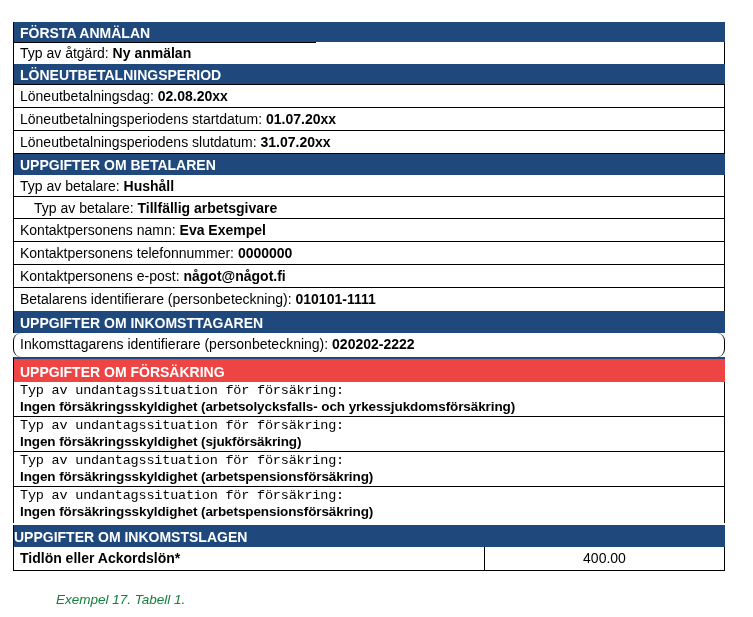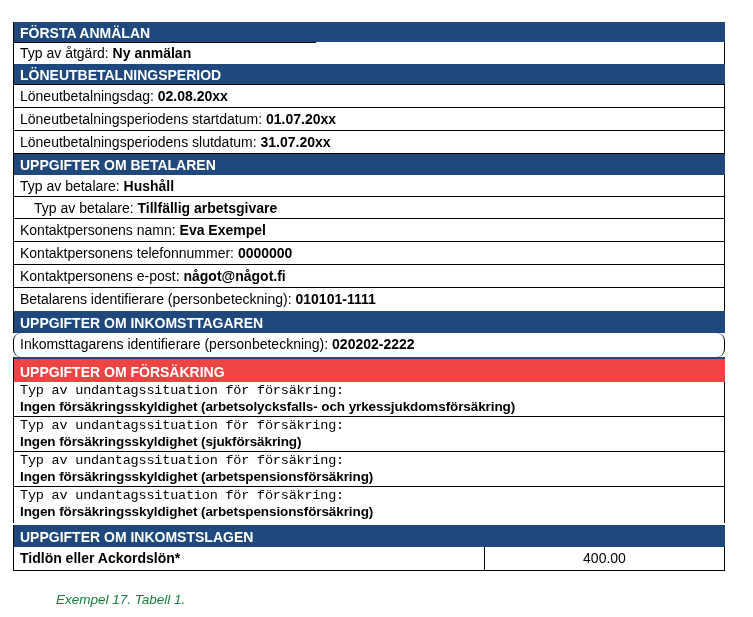--- a/index.html
+++ b/index.html
@@ -31,21 +31,21 @@
       font-size: 13.5px; padding-left: 6px; box-sizing: border-box;
       height: 35px; line-height: 16px; padding-top: 1px;
     }
     .row2 .l1 { font-family: Liberation Mono, monospace; letter-spacing: -0.2px; }
     .row2 .l2 { font-weight: bold; letter-spacing: -0.1px; }
     .inc-hdr {
       background: #1f497d; color: #fff; font-weight: bold; font-size: 14px;
       height: 22px; line-height: 24px; display: flex;
       border-left: 1px solid #000;
     }
-    .inc-hdr .c1 { width: 472px; padding-left: 6px; box-sizing: border-box; }
+    .inc-hdr .c1 { width: 472px; padding-left: 0; box-sizing: border-box; }
     .inc-hdr .c2 { flex: 1; text-align: left; margin-top: 44px; }
     .inc-row {
       display: flex; height: 23px; line-height: 22px; font-size: 14px;
       border: 1px solid #000; border-top: none;
     }
     .inc-row .c1 { width: 471px; padding-left: 6px; box-sizing: border-box; border-right: 1px solid #000; font-weight: bold; }
     .inc-row .c2 { flex: 1; text-align: center; }
     .caption {
       position: absolute; left: 20px; top: 592px; font-style: italic;
       font-size: 13.5px; color: #15803d; margin-left: 36px;

